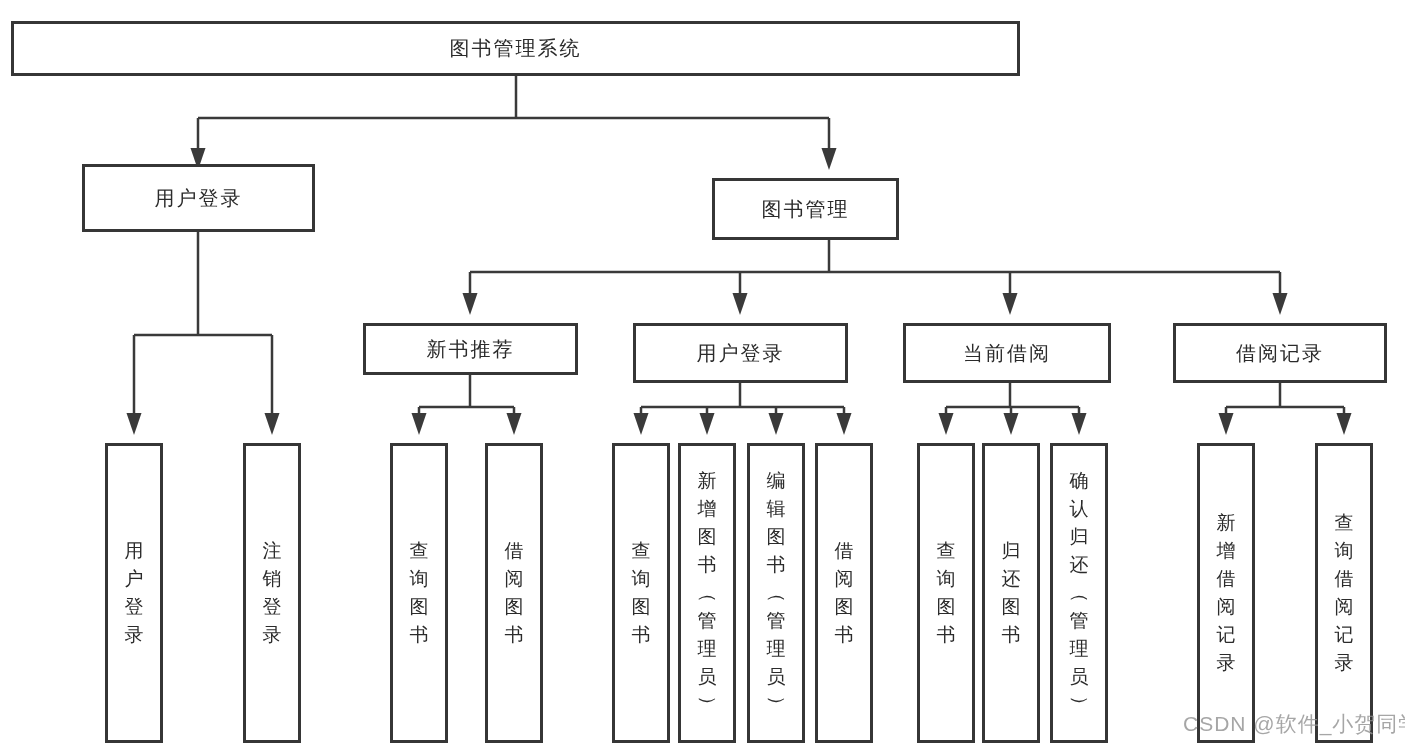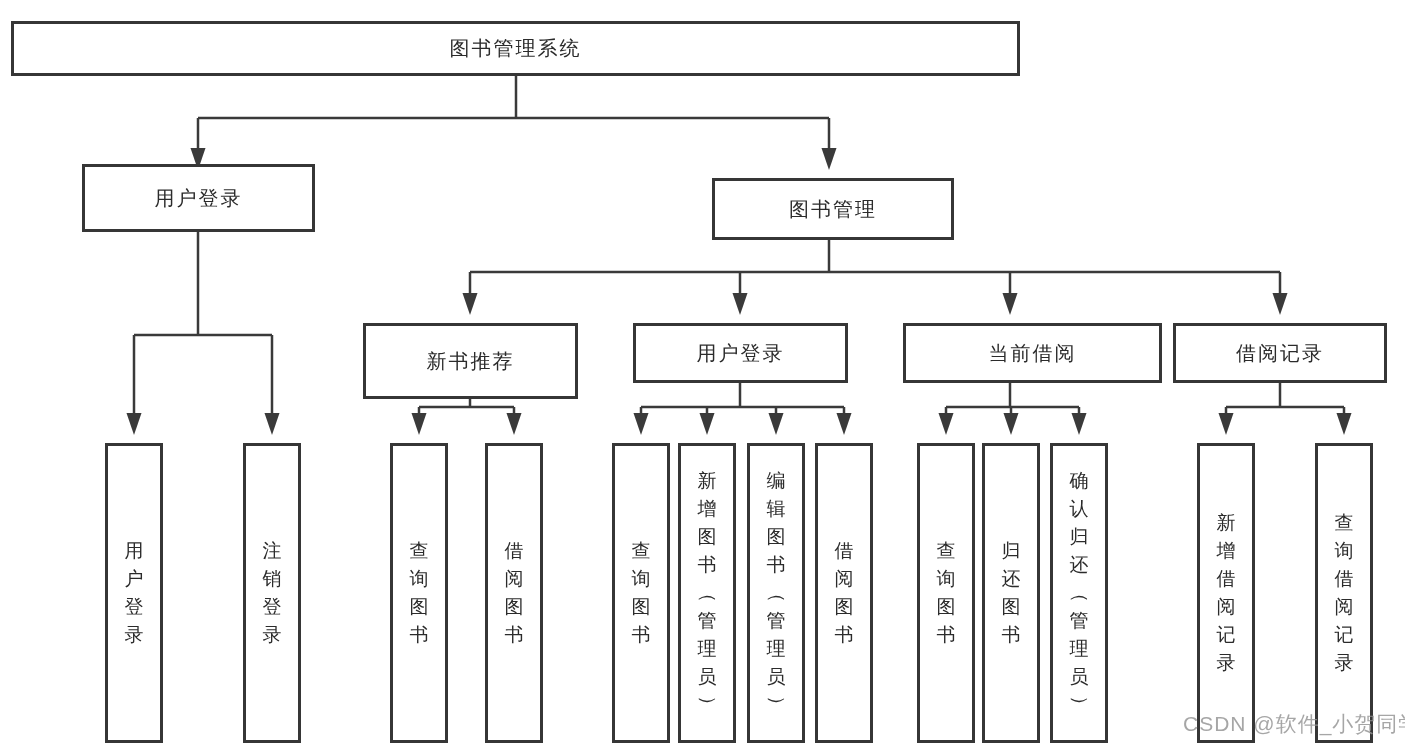--- a/index.html
+++ b/index.html
@@ -98,31 +98,31 @@
       <polygon points="1336.5,413 1351.5,413 1344,435" fill="#3a3a3a"></polygon>
     </svg>
 
   <div class="box h" style="left:11px;top:13px;width:1009px;height:55px">
     <span>图书管理系统</span>
   </div>
 
   <div class="box h" style="left:82px;top:156px;width:233px;height:68px">
     <span>用户登录</span>
   </div>
-  <div class="box h" style="left:712px;top:170px;width:242px;height:62px">
+  <div class="box h" style="left:712px;top:170px;width:187px;height:62px">
     <span>图书管理</span>
   </div>
 
-  <div class="box h" style="left:363px;top:315px;width:215px;height:76px">
+  <div class="box h" style="left:363px;top:315px;width:215px;height:52px">
     <span>新书推荐</span>
   </div>
   <div class="box h" style="left:633px;top:315px;width:215px;height:60px">
     <span>用户登录</span>
   </div>
-  <div class="box h" style="left:903px;top:315px;width:259px;height:60px">
+  <div class="box h" style="left:903px;top:315px;width:208px;height:60px">
     <span>当前借阅</span>
   </div>
   <div class="box h" style="left:1173px;top:315px;width:214px;height:60px">
     <span>借阅记录</span>
   </div>
 
   <div class="box v" style="left:105px;top:435px">
     <span class="vlabel">
         <span class="ch">用</span>
         <span class="ch">户</span>

